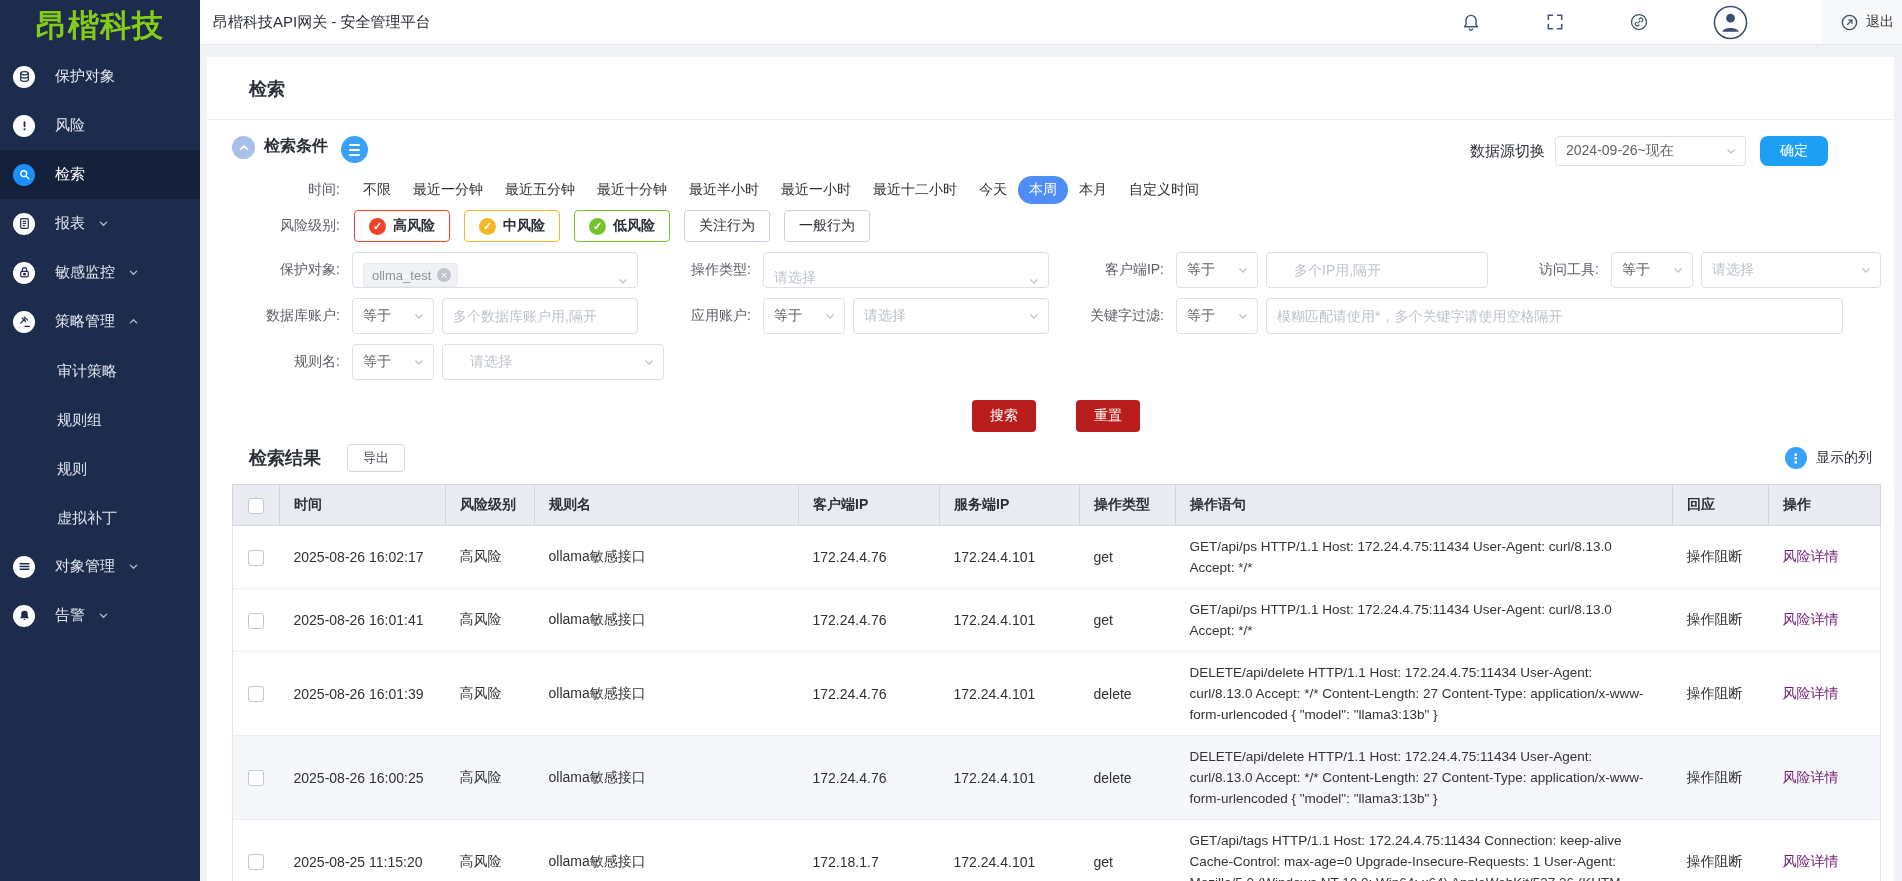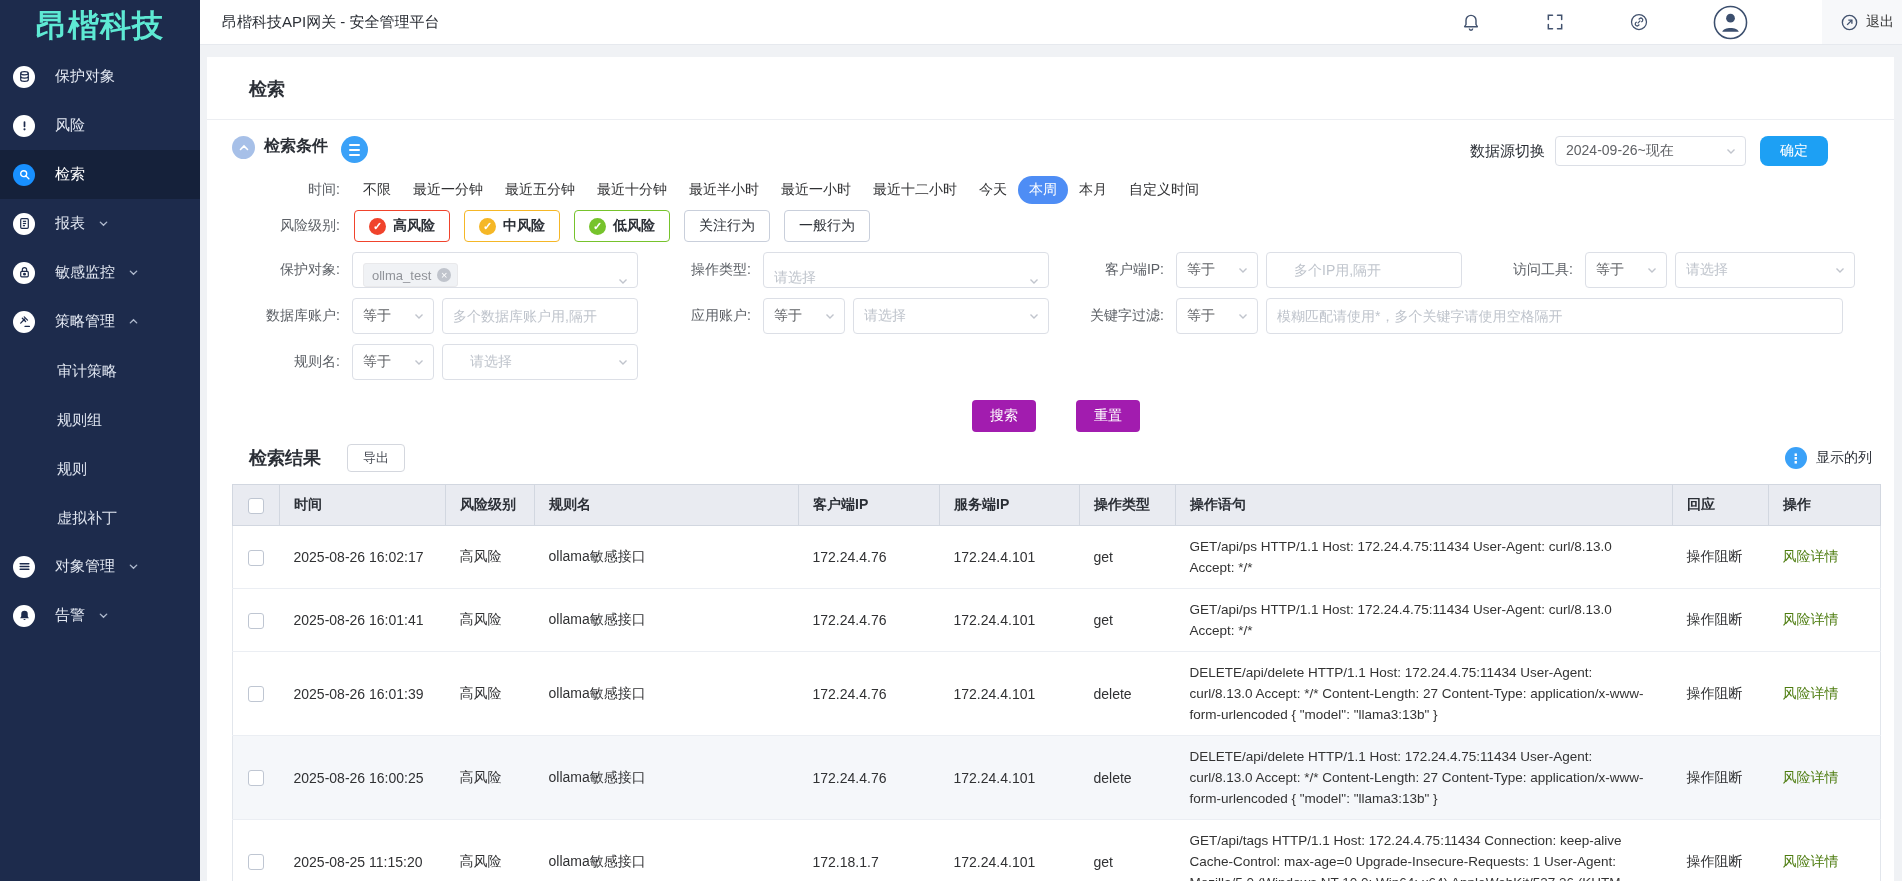--- a/index.html
+++ b/index.html
@@ -2,34 +2,34 @@
 <html><head>
 <meta charset="utf-8">
 <style>
   * { box-sizing:border-box; margin:0; padding:0; }
   html,body { width:1902px; height:881px; overflow:hidden; }
   body { font-family:"Liberation Sans","DejaVu Sans",sans-serif; background:#f0f2f5; color:#303133; }
   .app { display:flex; height:100%; }
 
   
   .sidebar { width:200px; flex:none; background:#1d2b4c; color:#e3e8f2; overflow:hidden; }
-  .logo { height:52px; display:flex; align-items:center; justify-content:center; font-size:31px; font-weight:bold; color:#5eead4; letter-spacing:1px; }
+  .logo { height:52px; display:flex; align-items:center; justify-content:center; font-size:31px; font-weight:bold; color:#84cc16; letter-spacing:1px; }
   .nav-item { height:49px; display:flex; align-items:center; padding:0 10px 0 13px; font-size:15px; cursor:pointer; }
   .nav-item.active { background:#15213a; color:#fff; }
   .icon-circle { width:22px; height:22px; flex:none; border-radius:50%; background:#fff; color:#1d2b4c; display:flex; align-items:center; justify-content:center; font-weight:bold; font-size:13px; }
   .icon-circle svg { width:13px; height:13px; }
   .nav-item.active .icon-circle { background:#1890ff; color:#fff; }
   .nav-label { margin-left:20px; }
   .nav-chevron { width:11px; height:11px; margin-left:13px; color:#aeb9cd; flex:none; }
   .nav-chevron.up { transform:rotate(180deg); }
   .nav-sub { height:49px; line-height:49px; padding-left:57px; font-size:15px; cursor:pointer; color:#dde3ee; }
 
   
   .main { flex:1; display:flex; flex-direction:column; min-width:0; }
-  .topbar { height:45px; flex:none; background:#fff; border-bottom:1px solid #e6e9ee; display:flex; align-items:center; padding-left:22px; }
+  .topbar { height:45px; flex:none; background:#fff; border-bottom:1px solid #e6e9ee; display:flex; align-items:center; padding-left:13px; }
   .topbar-title { font-size:15px; color:#2b2f36; }
   .topbar-actions { margin-left:auto; display:flex; align-items:center; height:100%;gap:28px; }
   .tb-icon { width:20px; height:20px; color:#42526e; margin-right:36px; cursor:pointer; }
   .tb-icon svg { width:100%; height:100%; display:block; }
   .tb-avatar { width:35px; height:35px; color:#3c4f6e; margin-right:10px; cursor:pointer; }
   .tb-avatar svg { width:100%; height:100%; display:block; }
   .logout { height:100%; background:#f7f8fa; display:flex; align-items:center; gap:7px; padding:0 8px 0 18px; margin-left:36px; font-size:14px; color:#333; cursor:pointer; white-space:nowrap; }
   .logout svg { width:19px; height:19px; color:#42526e; }
 
   
@@ -64,42 +64,42 @@
   .f-row { display:flex; align-items:center; }
   .f-group { display:flex; align-items:center; }
   .f-label { flex:none; text-align:right; font-size:14px; color:#5c6066; padding-right:12px; }
   .l1 { width:120px; } .l2 { width:125px; } .l3 { width:127px; } .l4 { width:123px; }
   .control { height:36px; border:1px solid #dcdfe6; border-radius:4px; background:#fff; display:flex; align-items:center; padding:0 10px; font-size:14px; color:#606266; position:relative; }
   .select { cursor:pointer; padding-right:26px; }
   .sel-arrow { position:absolute; right:8px; width:12px; height:12px; color:#c0c4cc; }
   .ph { color:#bfc4cc; white-space:nowrap; overflow:hidden; }
   input.control { outline:none; }
   input.control::placeholder { color:#bfc4cc; }
-  .w286 { width:286px;align-items:flex-end; } .op { width:82px; } .w196 { width:196px; } .w190 { width:196px;padding-left:27px; }
+  .w286 { width:286px;align-items:flex-end; } .op { width:82px; } .w196 { width:196px; } .w190 { width:222px;padding-left:27px; }
   .w180 { width:180px; } .w577 { width:577px; } .w191 { width:191px; height:30px; }
   .gap8 { margin-left:8px; }
   .tag { background:#f0f2f5; border:1px solid #e9e9eb; border-radius:3px; height:24px; display:flex; align-items:center; gap:6px; padding:0 6px 0 8px; font-size:13px; color:#909399; }
   .tag-close { width:14px; height:14px; border-radius:50%; background:#c0c4cc; color:#fff; font-size:11px; line-height:14px; text-align:center; cursor:pointer; }
 
   .actions { display:flex; justify-content:center; gap:40px; margin-top:20px; }
-  .btn-action { width:64px; height:32px; background:#a21caf; color:#fff; border:none; border-radius:4px; font-size:14px; cursor:pointer; }
+  .btn-action { width:64px; height:32px; background:#b91c1c; color:#fff; border:none; border-radius:4px; font-size:14px; cursor:pointer; }
 
   .result-bar { display:flex; align-items:center; margin-top:12px; }
   .result-title { font-size:18px; font-weight:bold; color:#2b2f36; margin-left:17px; }
   .btn-export { margin-left:26px; height:28px; padding:0 15px; border:1px solid #d4d7de; border-radius:4px; background:#fff; font-size:13px; color:#4a4e57; cursor:pointer; }
   .columns-toggle { margin-left:auto; display:flex; align-items:center; gap:9px; font-size:14px; color:#2b2f36; cursor:pointer; margin-right:8px; }
   .dots-circle { width:22px; height:22px; border-radius:50%; background:#3aa1f8; color:#fff; display:flex; align-items:center; justify-content:center; font-size:13px; font-weight:bold; }
 
   .table-wrap { margin-top:12px; }
   table { border-collapse:collapse; table-layout:fixed; width:1648px; border:1px solid #e2e6ec; }
   thead th { background:#e9ebf1; border:1px solid #d2d7e0; font-size:14px; font-weight:bold; color:#2b2f36; text-align:left; padding:11px 14px; }
   tbody td { border-bottom:1px solid #ebeef3; padding:10px 14px; font-size:14px; color:#303133; vertical-align:middle; background:transparent; }
   tr.row-hl td { background:#f5f7fa; }
   td.stmt { font-size:13.5px; line-height:21px; color:#333; }
-  .detail-link { color:#4d7c0f; cursor:pointer; text-decoration:none; }
+  .detail-link { color:#701a75; cursor:pointer; text-decoration:none; }
   .checkbox { display:inline-block; width:16px; height:16px; border:1px solid #bfc6d2; border-radius:3px; background:#fff; vertical-align:middle; cursor:pointer; }
   .cb-cell { text-align:center; padding:10px 6px; }
   th.cb-th { text-align:center; padding:11px 6px; }
 </style>
 </head>
 <body>
 
 <div class="app">
 
   <aside class="sidebar">

